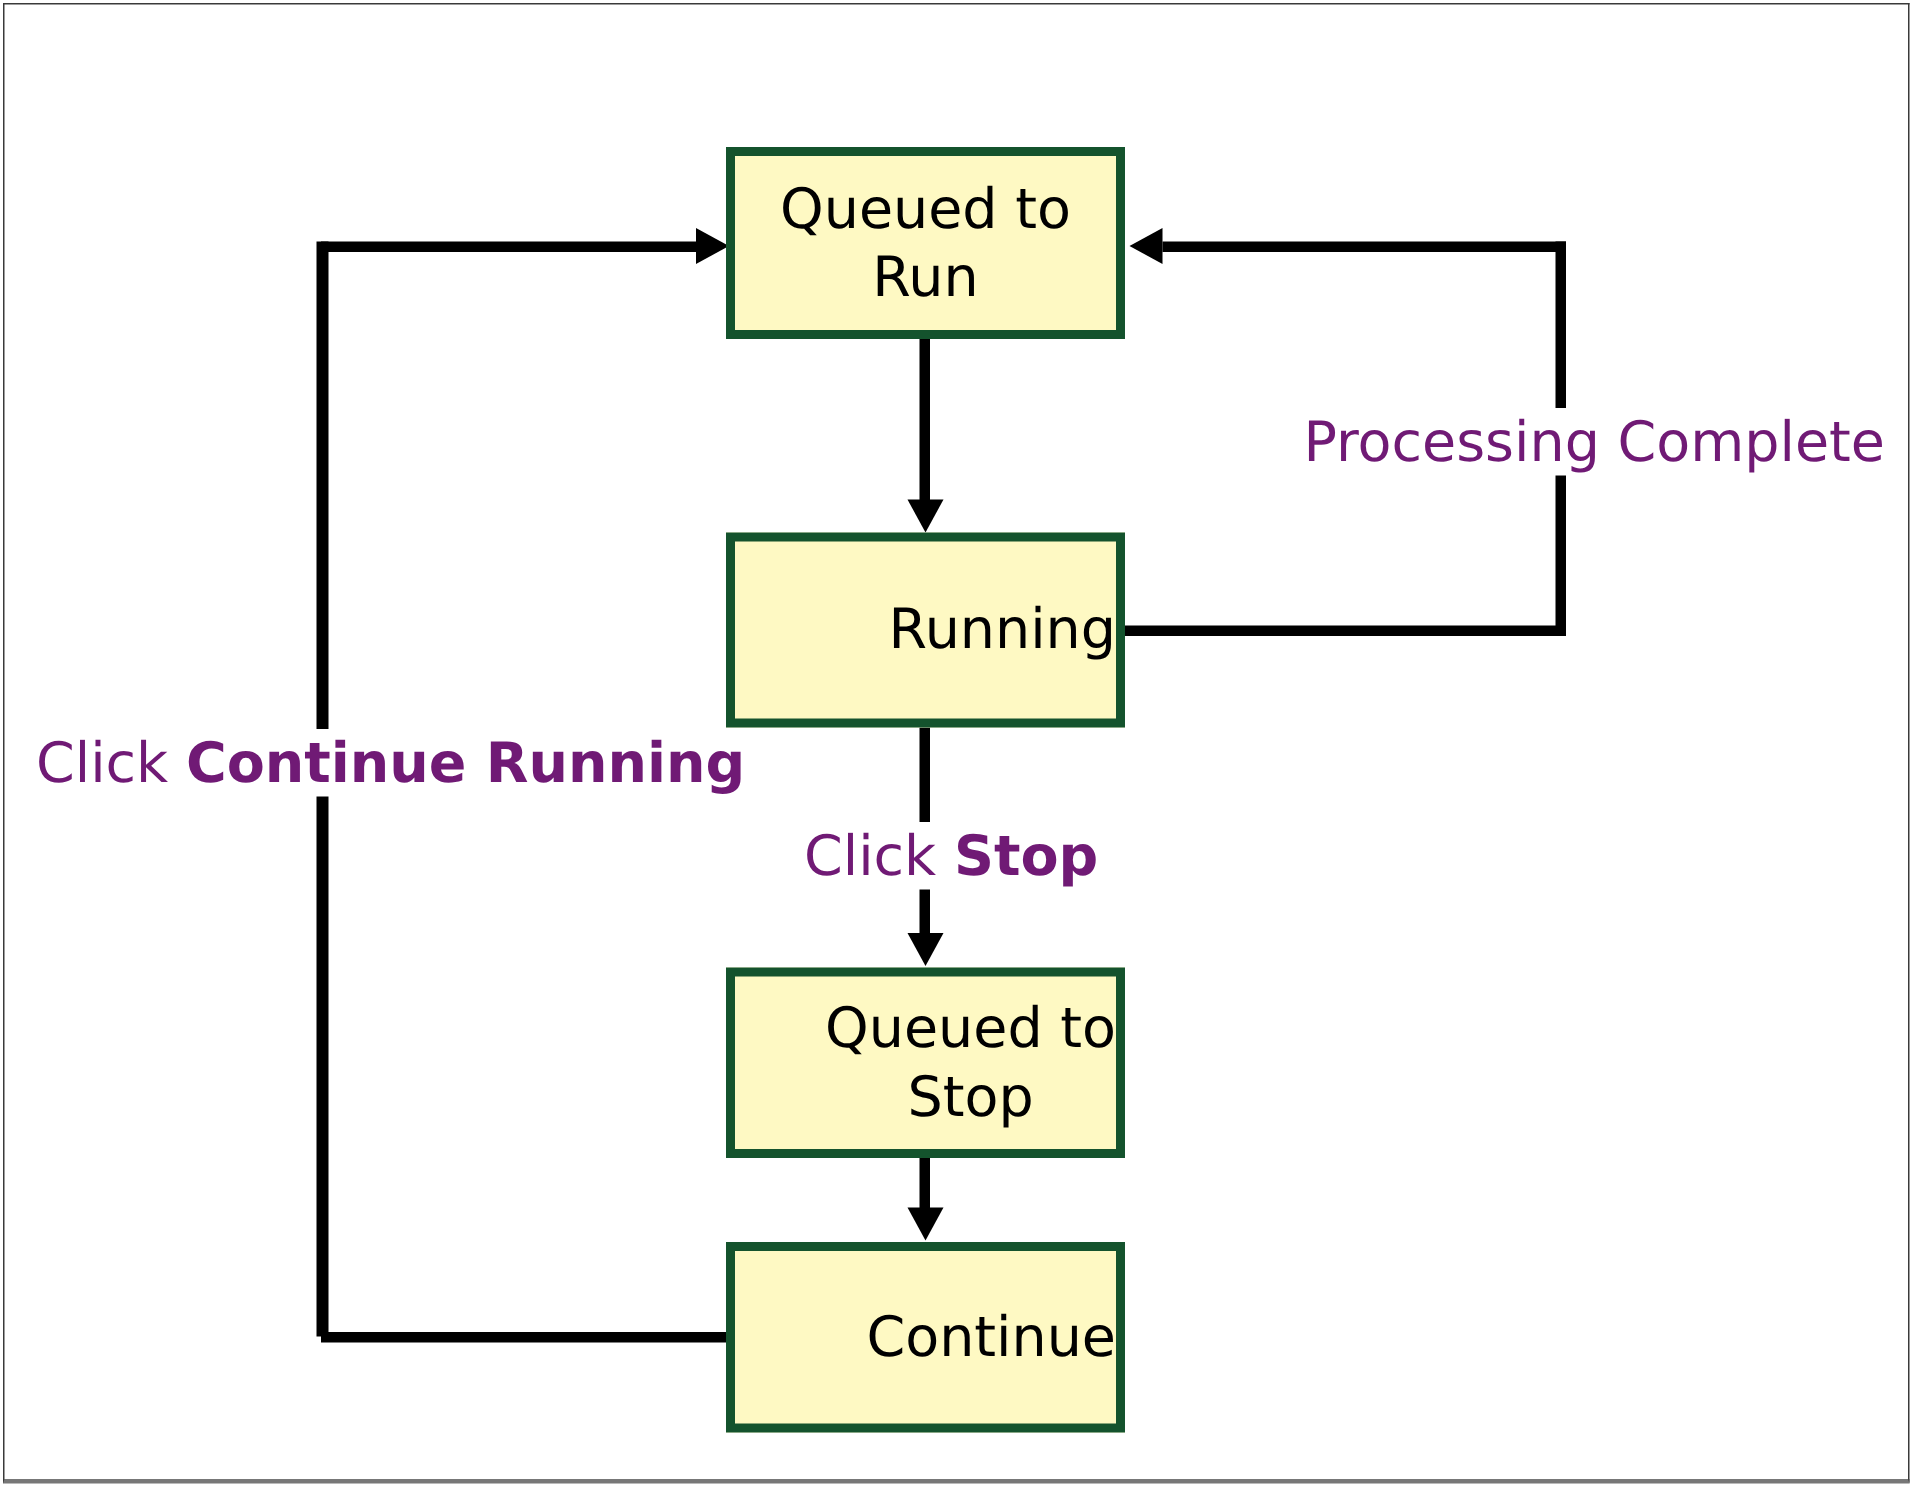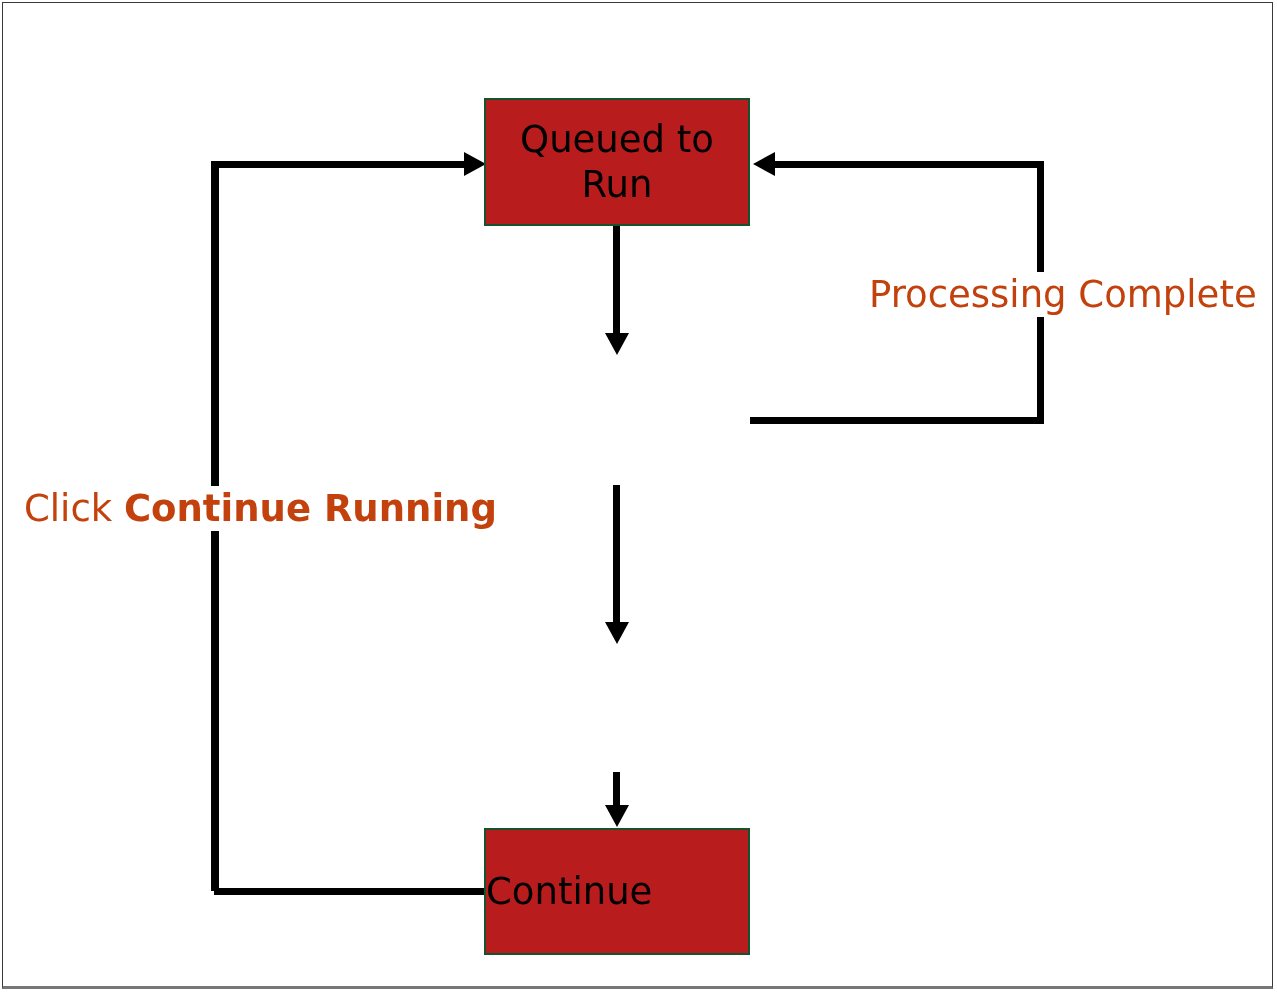--- a/index.html
+++ b/index.html
@@ -27,25 +27,25 @@
     border-bottom-color: #777777;
     border-bottom-width: 3px;
     box-sizing: border-box;
     pointer-events: none;
   }
 
   
   .state-box {
     position: absolute;
     box-sizing: border-box;
-    border: 2px solid #14532d;
-    background: #b91c1c;
+    border: 6px solid #14532d;
+    background: #fef9c3;
     display: flex;
     align-items: center;
-    justify-content: flex-start;
+    justify-content: flex-end;
     z-index: 5;
   }
   .state-label {
     font-size: 37px;
     line-height: 1.22;
     color: #000000;
     text-align: center;
     white-space: pre-line;
     letter-spacing: 0px;
   }
@@ -85,21 +85,21 @@
     border-top: 12px solid transparent;
     border-bottom: 12px solid transparent;
     border-right: 22px solid #000000;
   }
 
   
   .edge-label {
     position: absolute;
     font-size: 37px;
     line-height: 1;
-    color: #c2410c;
+    color: #701a75;
     background: #ffffff;
     white-space: nowrap;
     z-index: 4;
     padding: 4px 3px;
   }
   .edge-label b { font-weight: 700; }
   .edge-label .reg { font-weight: 400; }
 </style>
 </head>
 <body>
@@ -128,24 +128,34 @@
   <div class="arrow arrow-down" style="left:605px; top:805px;"></div>
 
   <div class="edge-label" style="left:21px; top:486px;">
     <span class="reg">Click </span><b>Continue Running</b>
   </div>
 
   <div class="edge-label" style="left:866px; top:272px;">
     <span class="reg">Processing Complete</span>
   </div>
 
+  <div class="edge-label" style="left:533px; top:548px;">
+    <span class="reg">Click </span><b>Stop</b>
+  </div>
 
   <div class="state-box" id="box-queued-run">
     <div class="state-label">Queued to Run</div>
   </div>
 
+  <div class="state-box" id="box-running">
+    <div class="state-label">Running</div>
+  </div>
 
+  <div class="state-box" id="box-queued-stop">
+    <div class="state-label">Queued to
+Stop</div>
+  </div>
 
   <div class="state-box" id="box-stopped">
     <div class="state-label">Continue</div>
   </div>
 
 </div>
 
 </body></html>

